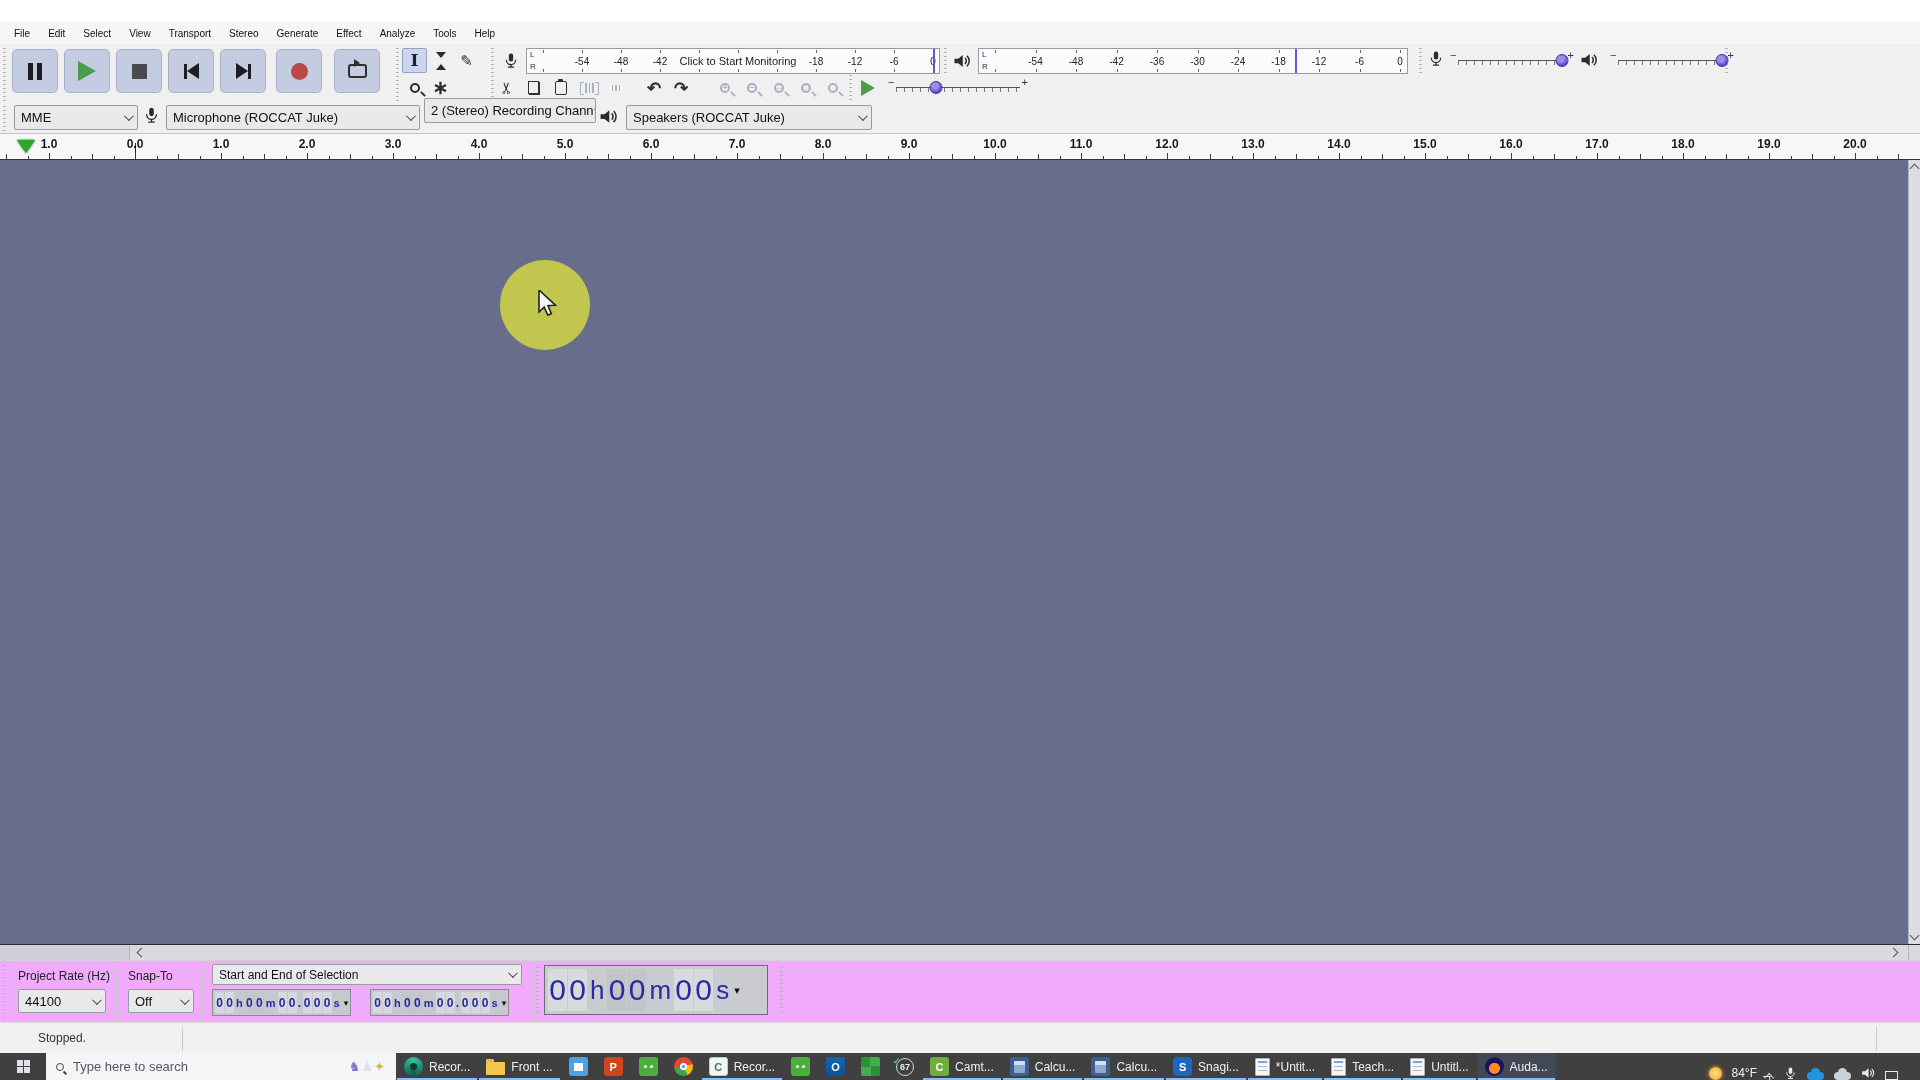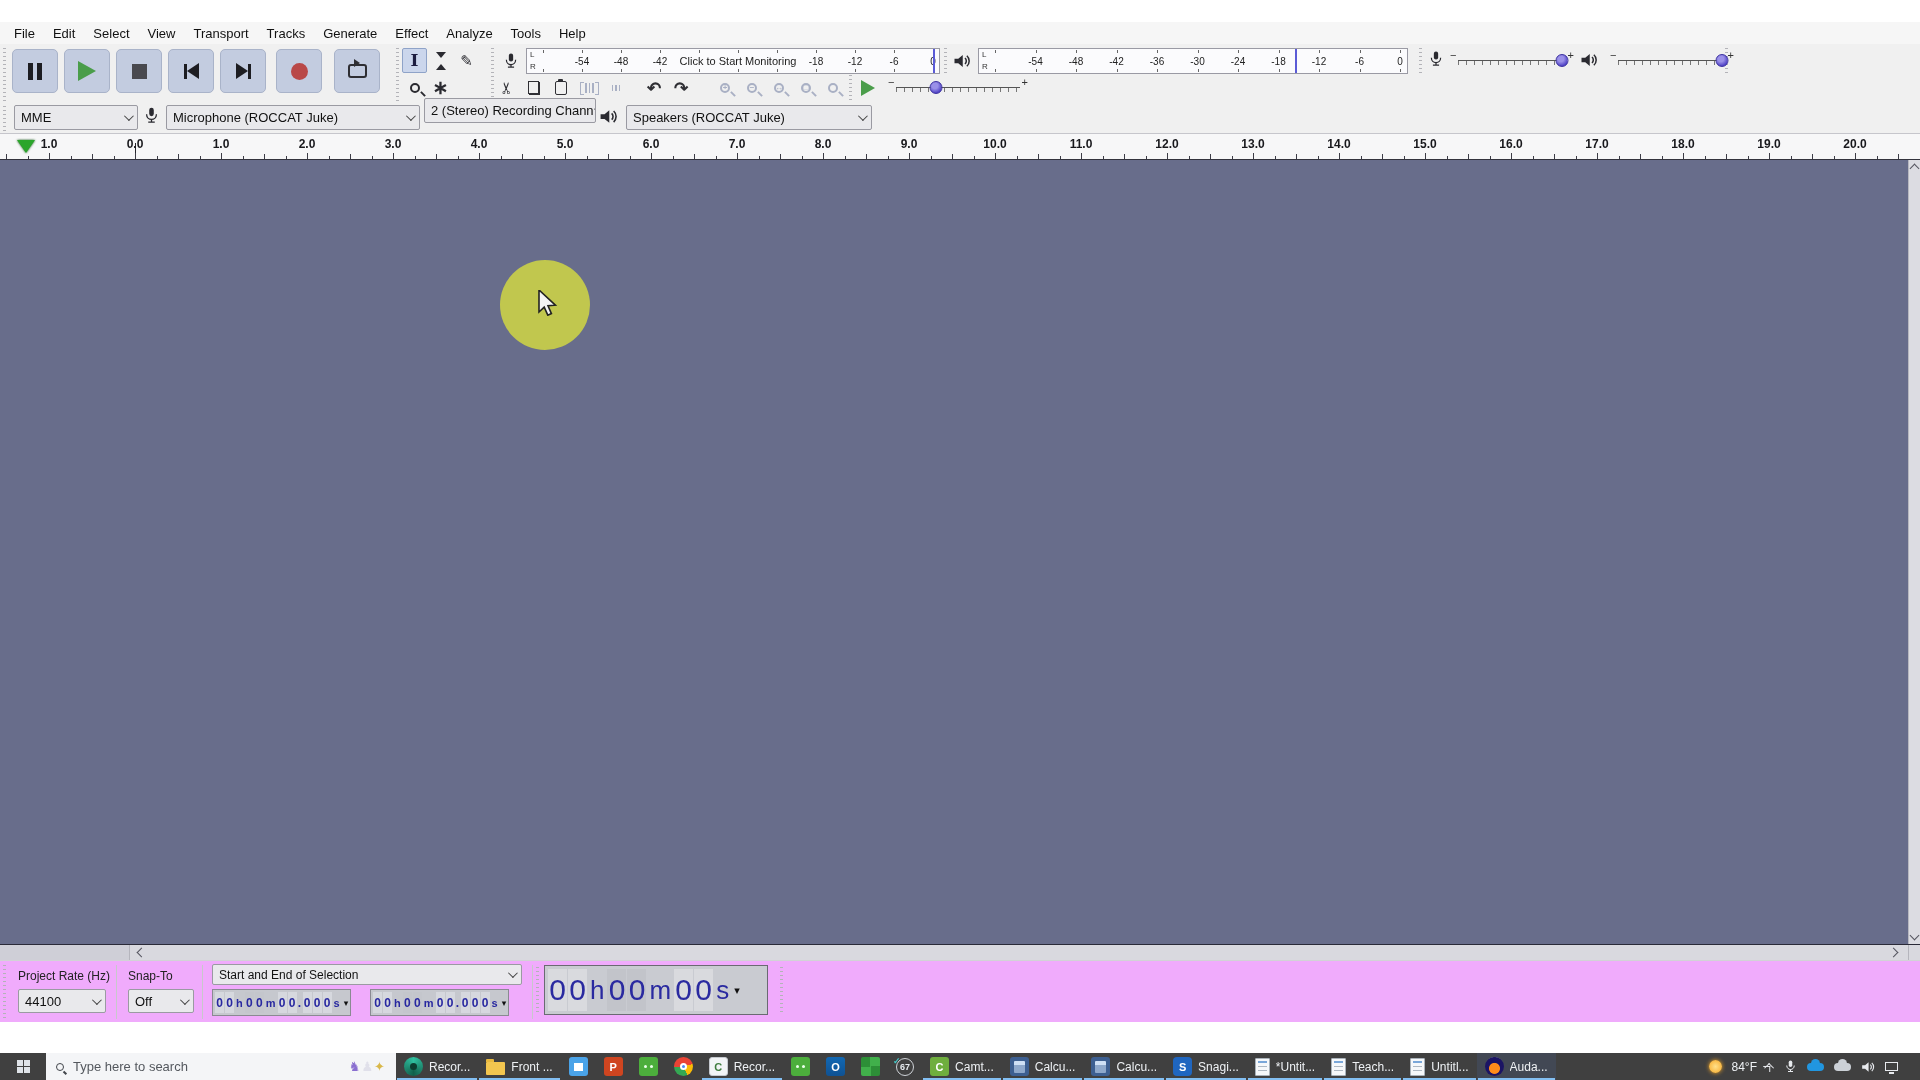--- a/index.html
+++ b/index.html
@@ -12,21 +12,21 @@
 .titlebar .title{font-size:12px;color:#111}
 .win-btns{margin-left:auto;display:flex;height:100%}
 .win-btn{width:40px;display:flex;align-items:center;justify-content:center;color:#222;cursor:default}
 .wb-min{width:10px;height:1px;background:#222;display:block}
 .wb-max{width:8px;height:8px;border:1px solid #222;position:relative;display:block;margin-top:2px}
 .wb-max::before{content:"";position:absolute;top:-3px;left:2px;width:8px;height:8px;border-top:1px solid #222;border-right:1px solid #222}
 .wb-close{font-size:14px;line-height:1;color:#111}
 
 
 .menubar{position:absolute;top:22px;height:22px;left:0;right:0;background:#f6f6f6;display:flex;align-items:center;padding-left:5px}
-.menu-item{font-size:13px;color:#111;padding:0 9px;height:100%;display:flex;align-items:center}
+.menu-item{font-size:10px;color:#111;padding:0 9px;height:100%;display:flex;align-items:center}
 
 
 .toolbars{position:absolute;top:44px;height:90px;left:0;right:0;background:#f0f0f0;border-bottom:1px solid #c6c6cc}
 .grip{position:absolute;width:3px;background:repeating-linear-gradient(180deg,#b3b3b8 0 1.5px,transparent 1.5px 4px)}
 .tbtn{position:absolute;width:46px;height:44px;top:5px;background:#c3cce0;border:1px solid #a9b3c9;border-radius:5px;display:flex;align-items:center;justify-content:center}
 .t-pause{width:14px;height:17px;border-left:5px solid #1d1d22;border-right:5px solid #1d1d22}
 .t-play{width:0;height:0;border-left:18px solid #4a9d4a;border-top:10px solid transparent;border-bottom:10px solid transparent}
 .t-stop{width:15px;height:15px;background:#49494f}
 .t-skip{display:flex;align-items:center}
 .bar{width:3px;height:15px;background:#1d1d22;display:block}
@@ -164,21 +164,21 @@
 .ti-todo{border:1.5px solid #cfd3d8;border-radius:50%;color:#e8ecf0;font-size:9px;width:18px;height:18px}
 .ti-todo::before{content:"✓";position:absolute;left:-4px;top:-3px;color:#45c8c8;font-size:9px}
 .ti-camtasia{background:#6fae3e}
 .ti-calculator{background:#3d5f91}
 .ti-calculator i{width:11px;height:12px;background:linear-gradient(#cfe0f5 0 4px,#8fa9cc 4px);border-radius:1px}
 .ti-snagit{background:#1f66c0;border-radius:4px}
 .ti-notepad{width:15px;height:18px;background:#f6f8fa;border:1px solid #a9b2ba;border-radius:1px;align-self:center}
 .ti-notepad i{width:9px;height:10px;background:repeating-linear-gradient(#aeb8c2 0 1px,transparent 1px 4px)}
 .ti-notepad::before{content:"";position:absolute;top:2px;left:2px;right:2px;height:2px;background:#7aa7d9}
 .ti-audacity{border-radius:50%;background:radial-gradient(circle at 50% 60%,#ff8c1a 0 34%,#1b1464 40% 74%,#3d35a8 75%)}
-.tray{margin-left:auto;display:flex;align-items:center;gap:10px;padding-right:12px;color:#e8eaee}
+.tray{margin-left:auto;display:flex;align-items:flex-end;gap:10px;padding-right:12px;color:#e8eaee}
 .temp{font-size:12px;color:#eef1f4}
 .tri{display:flex;align-items:center;justify-content:center}
 .i-sun{width:13px;height:13px;border-radius:50%;background:radial-gradient(#ffe08a,#f5a623);box-shadow:0 0 4px #f5a623}
 .i-chevron-up{width:7px;height:7px;border-left:1.6px solid #e8eaee;border-top:1.6px solid #e8eaee;transform:rotate(45deg) translateY(2px)}
 .cloud{width:17px;height:8px;background:#2196e0;border-radius:8px;position:relative}
 .cloud::before{content:"";position:absolute;width:9px;height:9px;background:inherit;border-radius:50%;top:-4px;left:4px}
 .cloud.gray{background:#ccd1d7}
 .i-network i{width:13px;height:9px;border:1.5px solid #e8eaee;display:block;position:relative}
 .i-network i::after{content:"";position:absolute;left:3px;top:9px;width:5px;height:2px;background:#e8eaee}
 </style>
@@ -187,21 +187,21 @@
 
 <div id="app">
 
 
   <div class="menubar" id="menubar">
       <span class="menu-item">File</span>
       <span class="menu-item">Edit</span>
       <span class="menu-item">Select</span>
       <span class="menu-item">View</span>
       <span class="menu-item">Transport</span>
-      <span class="menu-item">Tracks</span>
+      <span class="menu-item">Stereo</span>
       <span class="menu-item">Generate</span>
       <span class="menu-item">Effect</span>
       <span class="menu-item">Analyze</span>
       <span class="menu-item">Tools</span>
       <span class="menu-item">Help</span>
     </div>
 
   <div class="toolbars">
     <div class="grip" style="left:3px;top:4px;height:54px"></div>
     <div class="grip" style="left:396px;top:4px;height:54px"></div>
@@ -682,20 +682,25 @@
         <span class="tg">
           <span class="td">0</span>
           <span class="td">0</span>
         </span>
         <span class="tu">s</span>
         <span class="tarrow">▾</span>
       </div>
     <div class="grip" style="left:780px;top:6px;height:48px"></div>
   </div>
 
+  <div class="statusbar">
+    <span class="msg">Stopped.</span>
+    <div class="vdiv" style="left:182px;top:4px;height:24px"></div>
+    <div class="vdiv" style="left:1876px;top:4px;height:24px"></div>
+  </div>
 
   <div class="taskbar">
     <div class="tb-start">
       <span class="winlogo">
           <i></i>
           <i></i>
           <i></i>
           <i></i>
         </span>
     </div>

